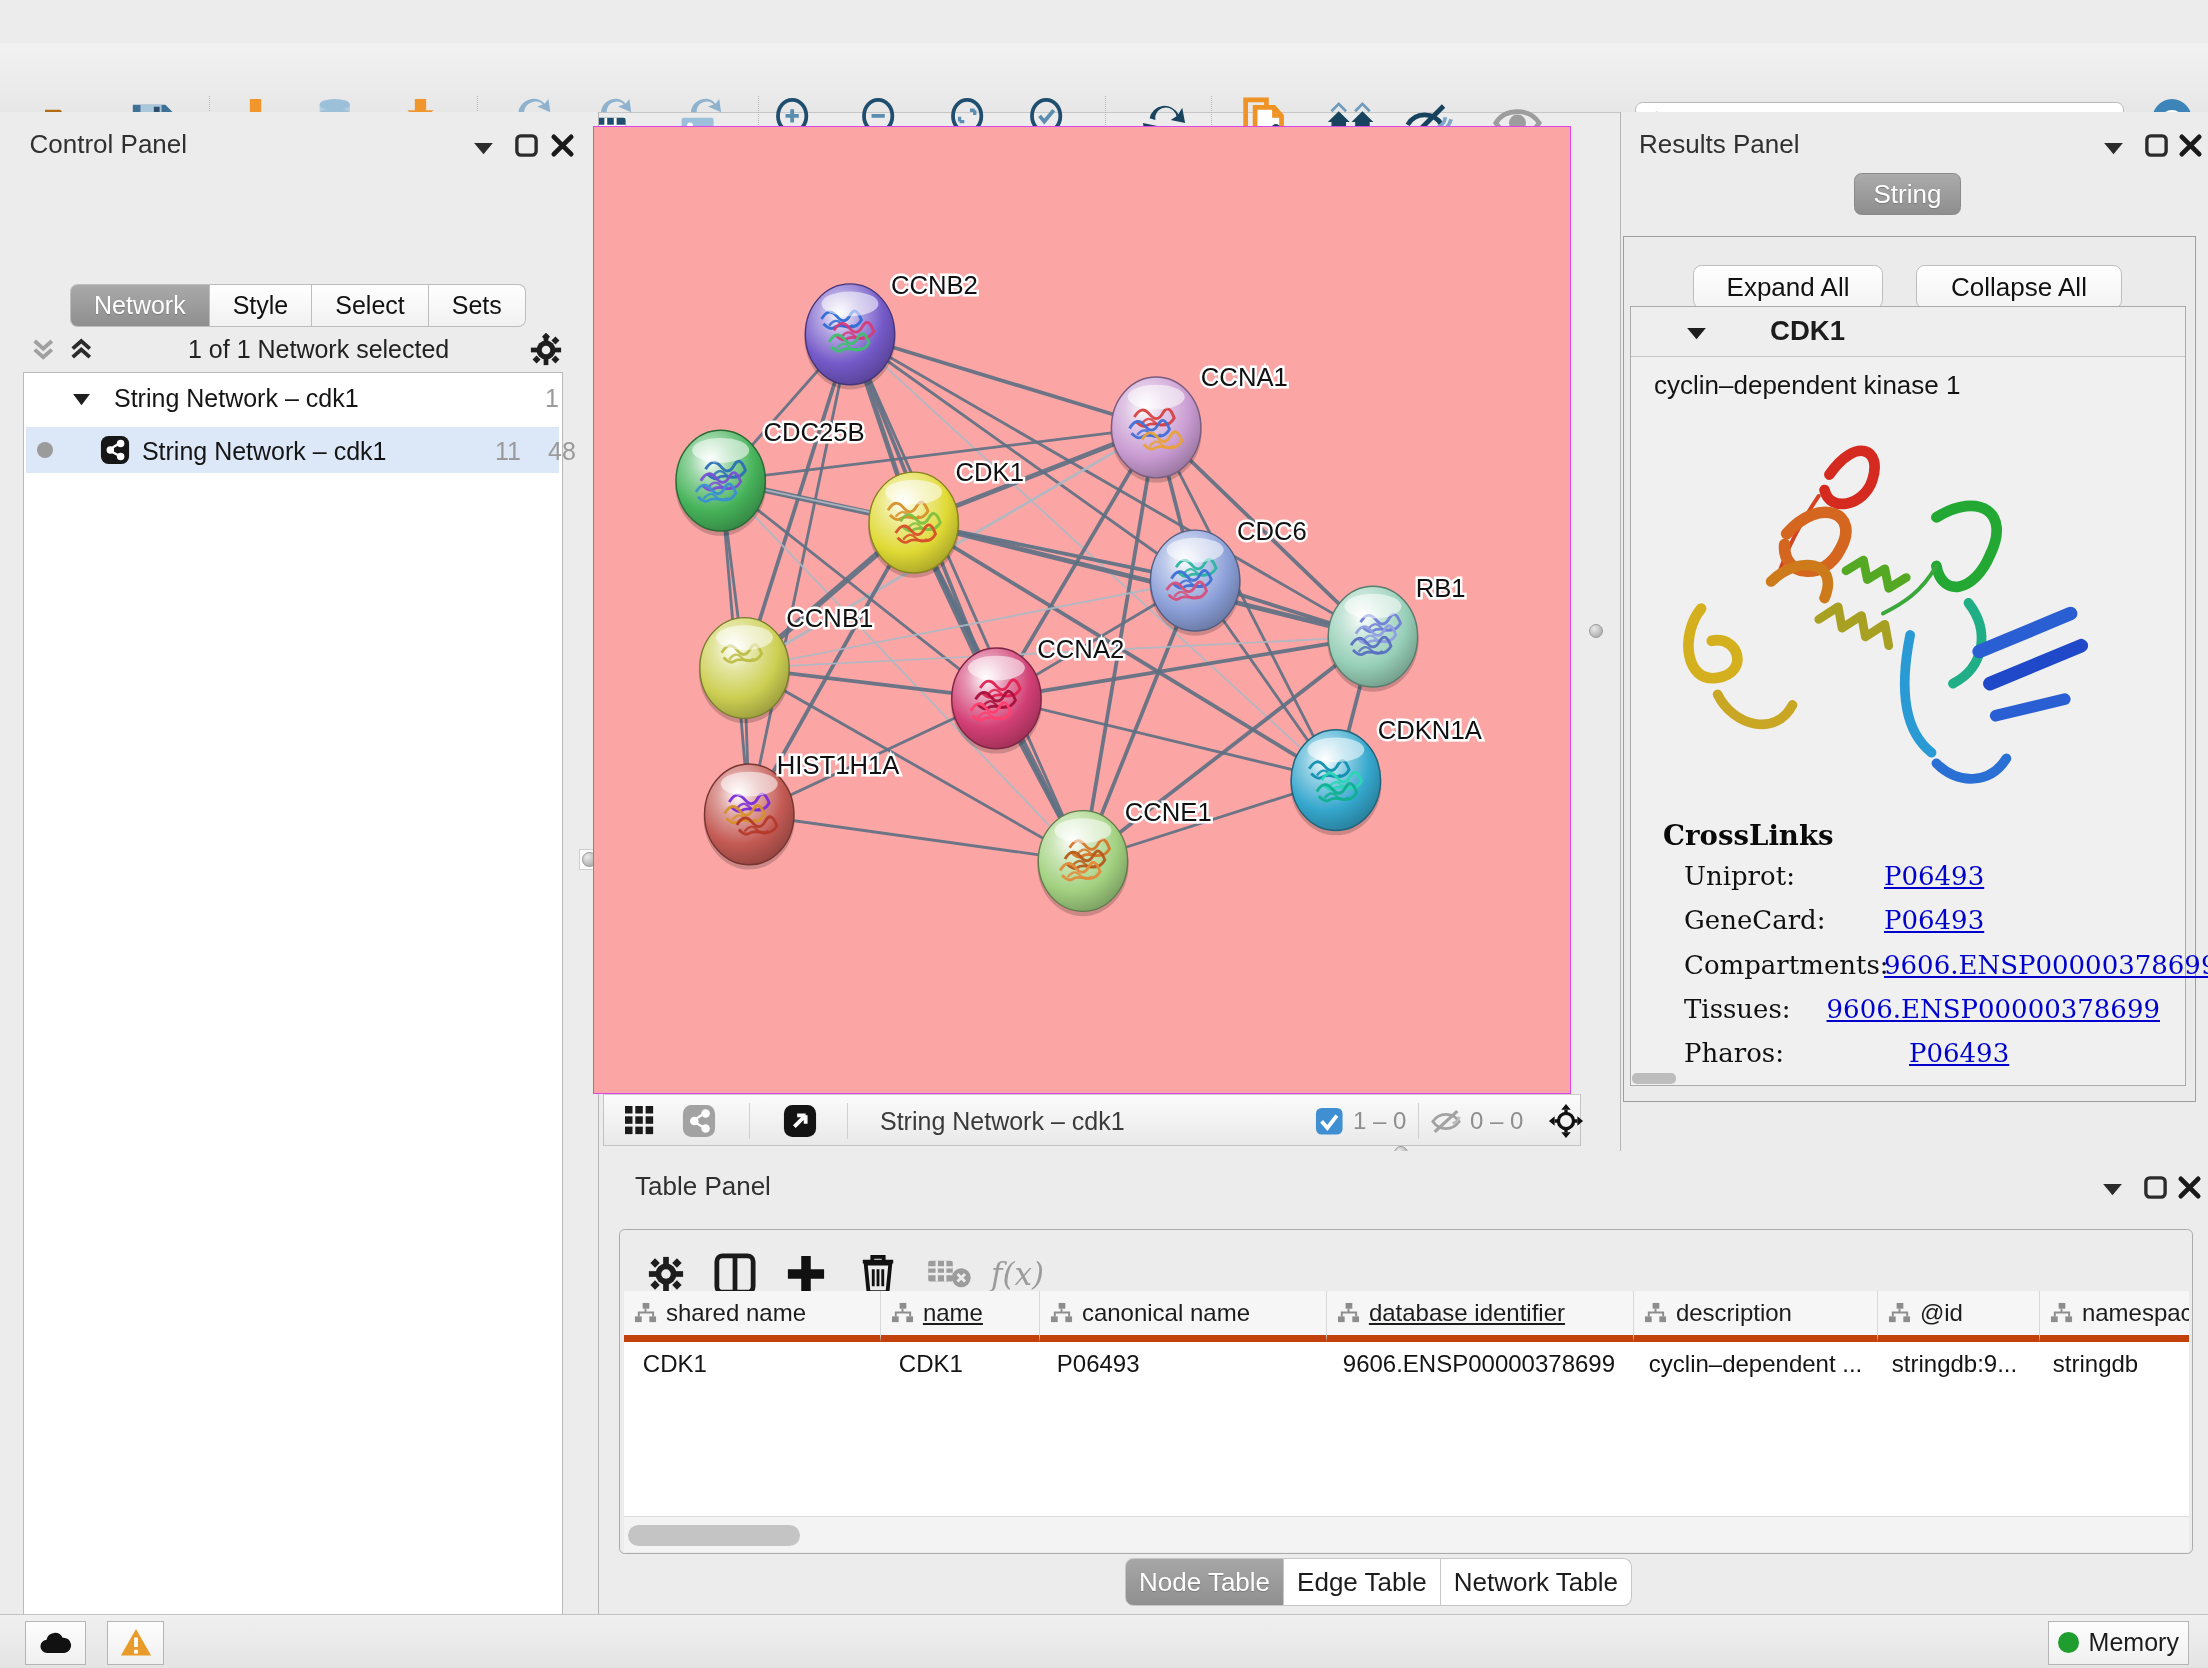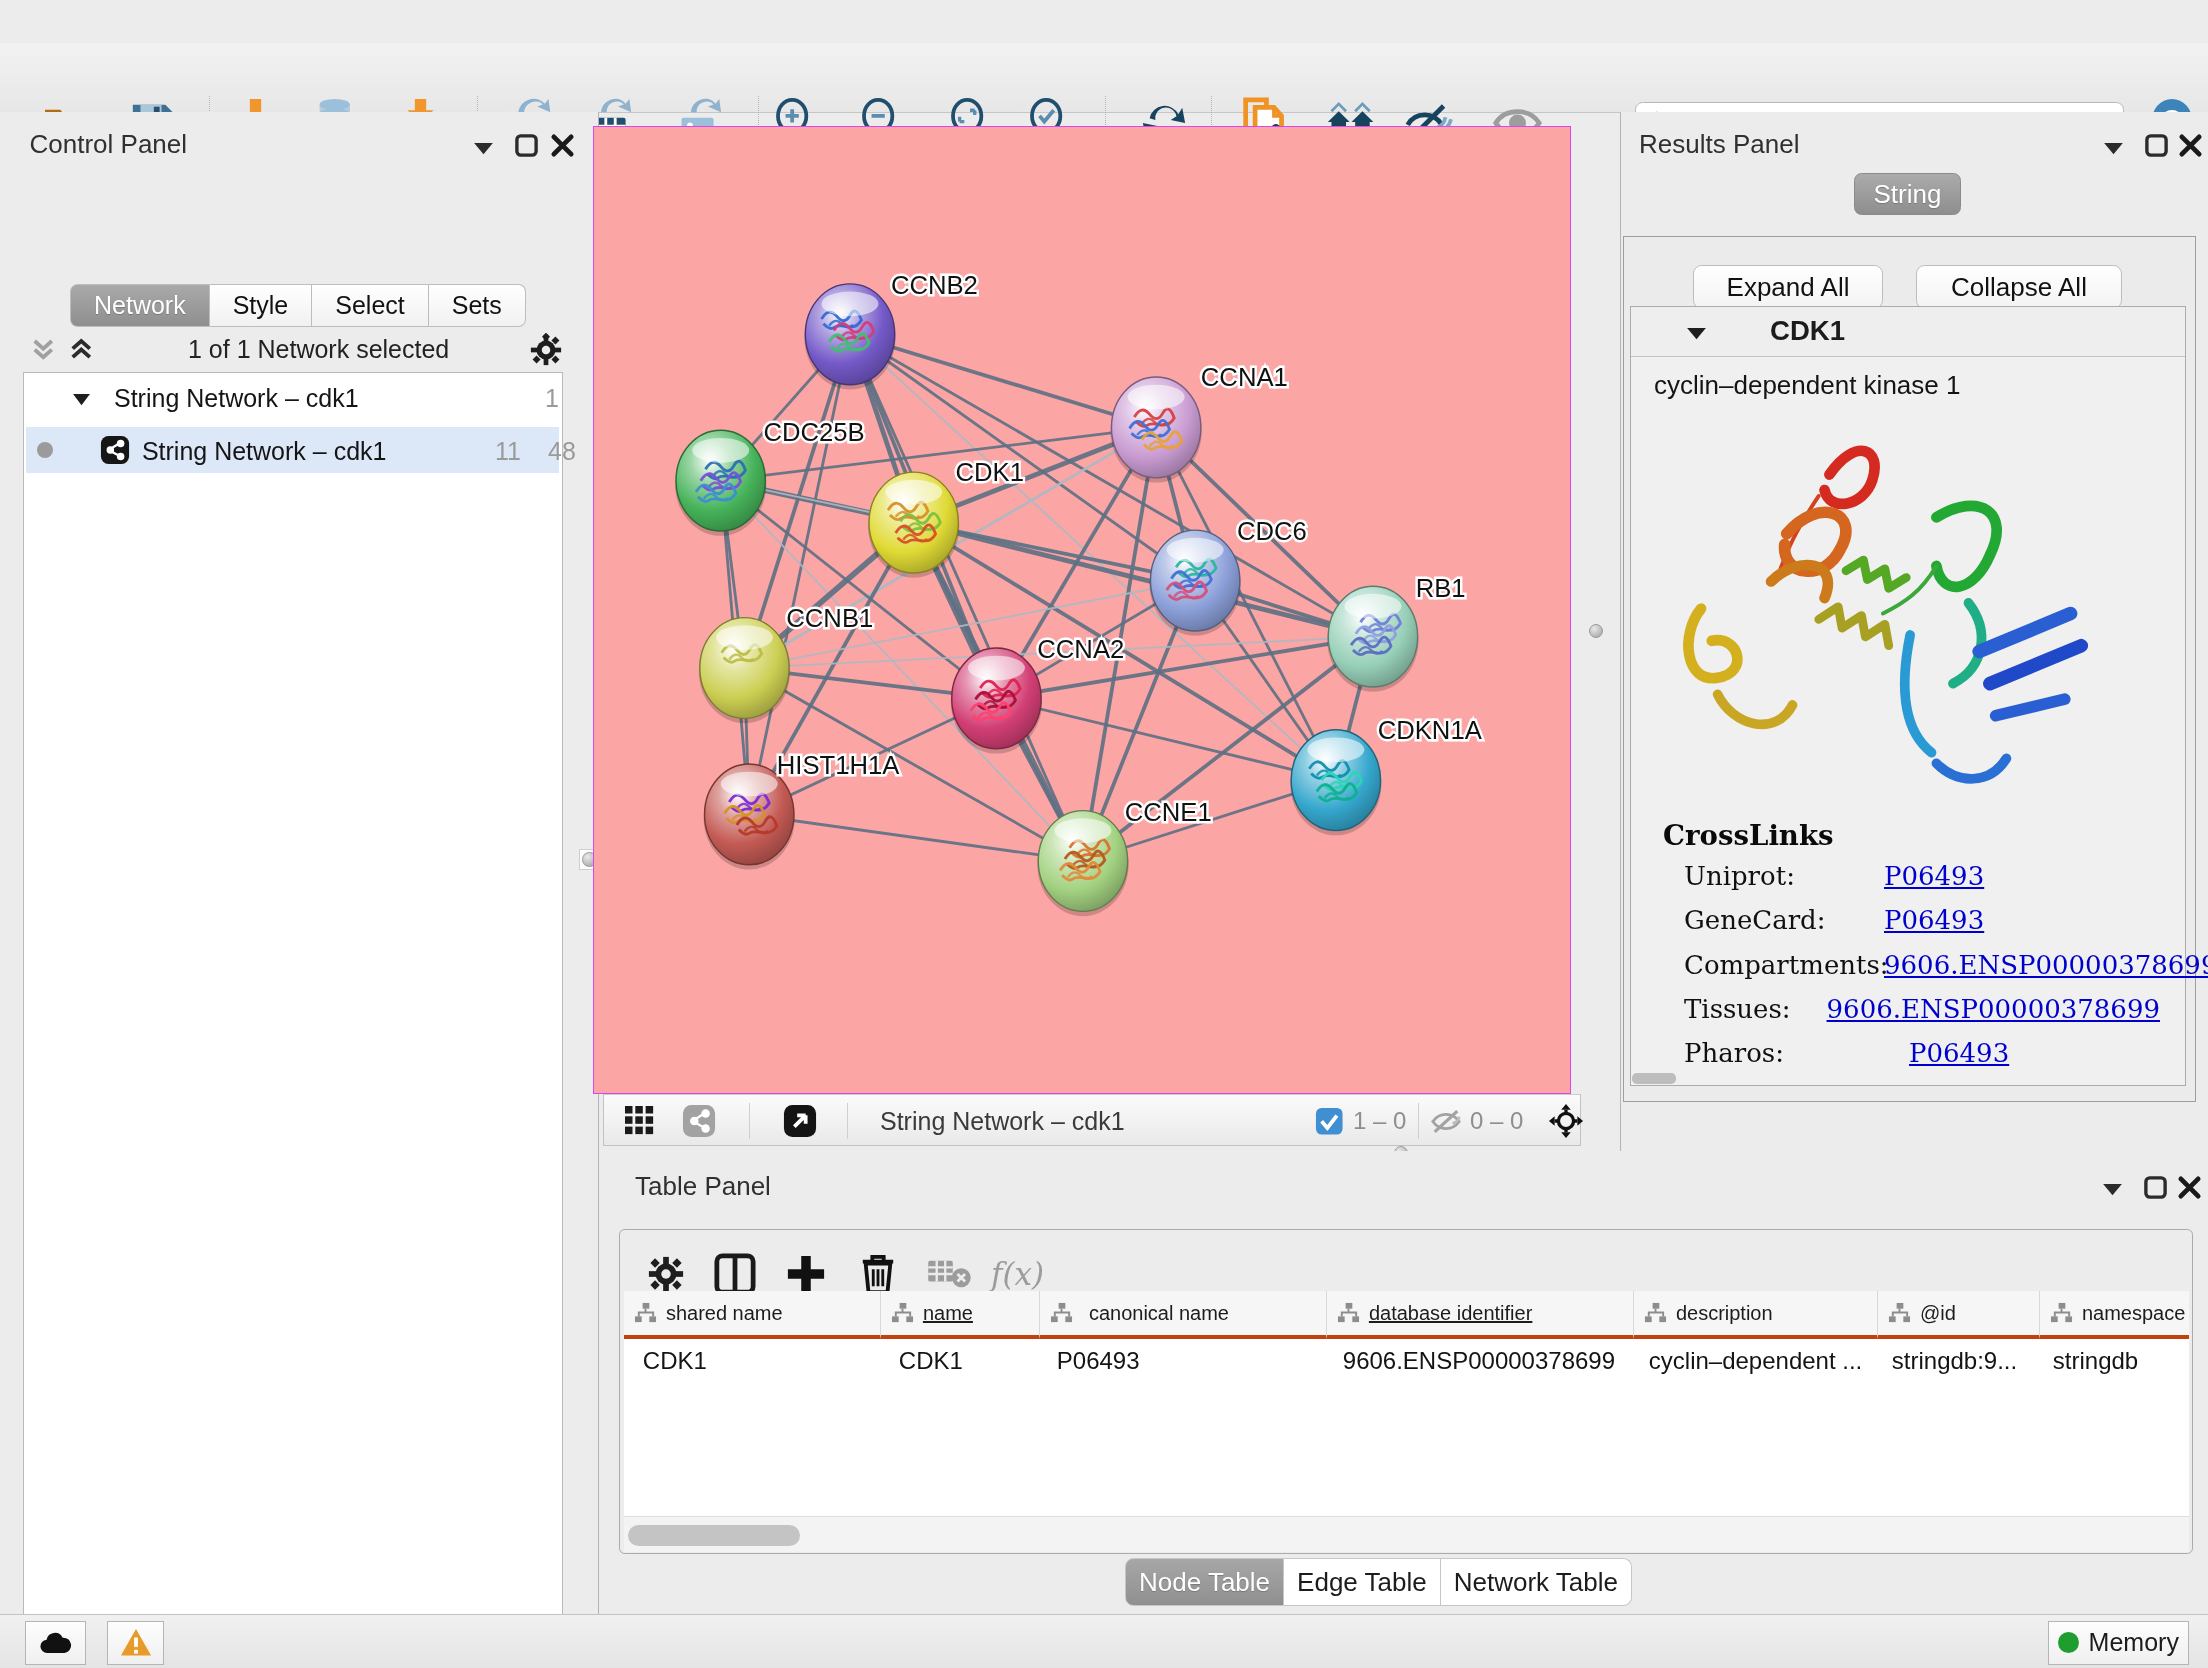--- a/index.html
+++ b/index.html
@@ -58,21 +58,21 @@
   .serif{font-family:"DejaVu Serif","Liberation Serif",serif}
   .xl-label{font-size:26px;color:#101010}
   .xl-link{font-size:26px;text-decoration:underline}
   #rp-hthumb{left:1632px;top:1073px;width:44px;height:10.5px;background:#bdbdbd;border-radius:4.8px}
   
   #table-panel{left:603px;top:1151px;width:1605px;height:463px;background:#ececec}
   #tp-box{left:16px;top:78px;width:1572px;height:323px;background:#ececec;border:1px solid #ababab;border-radius:5.7px}
   .tpi{top:17px;width:53px;height:53px;display:flex;align-items:center;justify-content:center}
   #tbl{left:3.8px;top:61px;width:1565px;height:225px;background:#fff;overflow:hidden}
   .th{display:flex;align-items:center;background:#f6f6f6;border-right:1px solid #d8d8d8;
-      border-bottom:4px solid #c2410c;height:44px;font-size:20px;color:#1c1c1c;flex:none}
+      border-bottom:7px solid #c2410c;height:44px;font-size:24px;color:#1c1c1c;flex:none}
   .td{display:flex;align-items:center;height:44px;font-size:24px;color:#141414;padding-left:19px;flex:none;
       white-space:nowrap;overflow:hidden}
   #tbl-scroll{left:3.8px;top:286px;width:1565px;height:35px;background:#f3f3f3;border-top:1px solid #ddd}
   #tbl-thumb{left:3.8px;top:7.6px;width:172px;height:21px;background:#c4c4c4;border-radius:10.5px}
   #tp-tabs{left:522px;top:407px;display:flex}
   .tp-tab{height:46px;line-height:46px;padding:0 13px;font-size:26px;background:#fff;border:1px solid #c6c6c6;border-left:none}
   .tp-tab:first-child{border-left:1px solid #c6c6c6;border-radius:8.6px 0 0 8.6px}
   .tp-tab:last-child{border-radius:0 8.6px 8.6px 0}
   .tp-tab.sel{background:linear-gradient(#a7a7a7,#909090);color:#fff;text-shadow:0 1px 1px #777}
   
@@ -782,21 +782,21 @@
               <svg width="25" height="23" viewBox="0 0 26 24" style="margin:0 7.6px 0 9.5px">
                 <g fill="#8d8d8d">
                   <rect x="10" y="1" width="7" height="6"></rect>
                   <rect x="2" y="15" width="7" height="6"></rect>
                   <rect x="17" y="15" width="7" height="6"></rect>
                   <path d="M13 7 v4 M6 15 v-4 h15 v4" stroke="#8d8d8d" stroke-width="2" fill="none"></path>
                 </g>
               </svg>
               <span>name</span>
             </div>
-            <div class="th" style="width: 286px; gap: 7px;">
+            <div class="th" style="width: 286px;">
               <svg width="25" height="23" viewBox="0 0 26 24" style="margin:0 7.6px 0 9.5px">
                 <g fill="#8d8d8d">
                   <rect x="10" y="1" width="7" height="6"></rect>
                   <rect x="2" y="15" width="7" height="6"></rect>
                   <rect x="17" y="15" width="7" height="6"></rect>
                   <path d="M13 7 v4 M6 15 v-4 h15 v4" stroke="#8d8d8d" stroke-width="2" fill="none"></path>
                 </g>
               </svg>
               <span>canonical name</span>
             </div>

